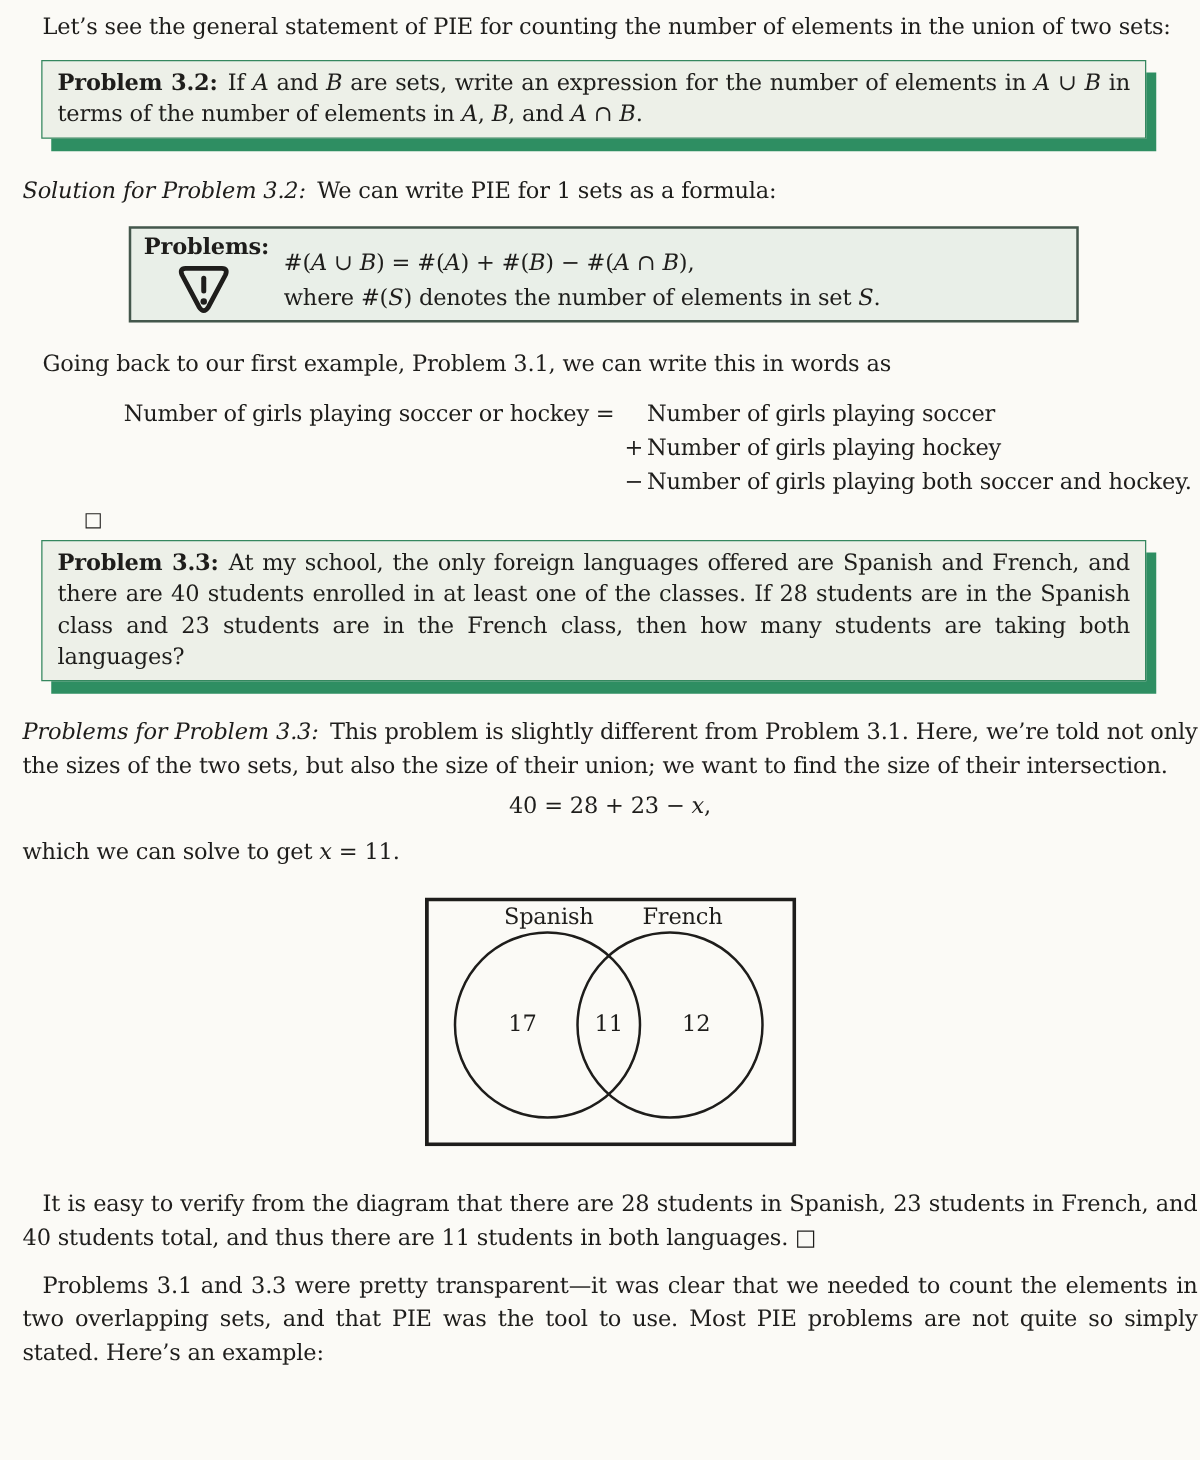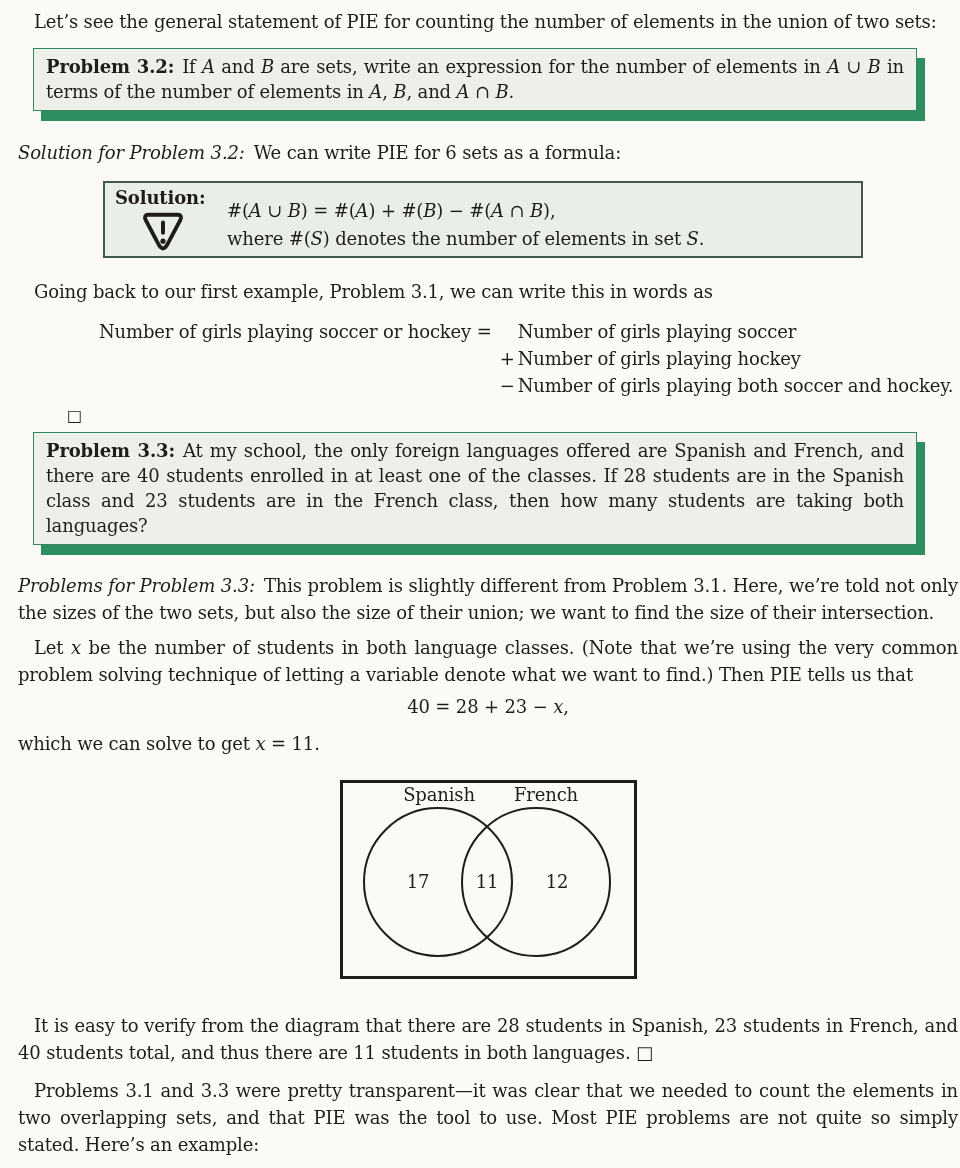--- a/index.html
+++ b/index.html
@@ -79,26 +79,26 @@
 
 <div class="page">
 
   <p class="para indent">Let’s see the general statement of PIE for counting the number of elements in the union of two sets:</p>
 
   <div class="problem-box">
     <span class="problem-label">Problem 3.2:</span><span><span>If </span><span class="it">A</span><span> and </span><span class="it">B</span><span> are sets, write an expression for the number of elements in </span><span class="it">A</span><span> ∪ </span><span class="it">B</span><span> in terms of the number of elements in </span><span class="it">A</span><span>, </span><span class="it">B</span><span>, and </span><span class="it">A</span><span> ∩ </span><span class="it">B</span><span>.</span></span>
   </div>
 
   <p class="para solution-32">
-    <span class="lead">Solution for Problem 3.2:</span><span>We can write PIE for 6 sets as a formula:</span>
+    <span class="lead">Solution for Problem 3.2:</span><span>We can write PIE for 1 sets as a formula:</span>
   </p>
 
   <div class="important-box">
     <div class="imp-left">
-      <div class="imp-label">Solution:</div>
+      <div class="imp-label">Problems:</div>
       <div class="imp-icon">
         <svg width="44" height="40" viewBox="0 0 52 48" aria-hidden="true">
           <path d="M8.5 4.5 H43.5 Q49.5 4.5 46.8 10.8 L30.5 41.5 Q26 48.5 21.5 41.5 L5.2 10.8 Q2.5 4.5 8.5 4.5 Z" fill="none" stroke="#1e1d1b" stroke-width="4.6" stroke-linejoin="round"></path>
           <rect x="23.6" y="11.5" width="4.8" height="17" rx="2.4" fill="#1e1d1b"></rect>
           <circle cx="26" cy="36.2" r="3.1" fill="#1e1d1b"></circle>
         </svg>
       </div>
     </div>
     <div class="imp-right">
       <div class="imp-formula"><span>#(</span><span class="it">A</span><span> ∪ </span><span class="it">B</span><span>) = #(</span><span class="it">A</span><span>) + #(</span><span class="it">B</span><span>) − #(</span><span class="it">A</span><span> ∩ </span><span class="it">B</span><span>),</span></div>
@@ -129,21 +129,20 @@
   <div class="eos">□</div>
 
   <div class="problem-box pb33">
     <span class="problem-label">Problem 3.3:</span><span>At my school, the only foreign languages offered are Spanish and French, and there are 40 students enrolled in at least one of the classes. If 28 students are in the Spanish class and 23 students are in the French class, then how many students are taking both languages?</span>
   </div>
 
   <p class="para solution-33">
     <span class="lead">Problems for Problem 3.3:</span><span>This problem is slightly different from Problem 3.1. Here, we’re told not only the sizes of the two sets, but also the size of their union; we want to find the size of their intersection.</span>
   </p>
 
-  <p class="para indent letx"><span>Let </span><span class="it">x</span><span> be the number of students in both language classes. (Note that we’re using the very common problem solving technique of letting a variable denote what we want to find.) Then PIE tells us that</span></p>
 
   <div class="equation"><span>40 = 28 + 23 − </span><span class="it">x</span><span>,</span></div>
 
   <p class="para solve"><span>which we can solve to get </span><span class="it">x</span><span> = 11.</span></p>
 
 
   <svg class="venn" width="297" height="199" viewBox="0 0 297 199">
     <rect x="1.5" y="1.5" width="294" height="196"></rect>
     <circle cx="98" cy="102" r="74"></circle>
     <circle cx="196" cy="102" r="74"></circle>

